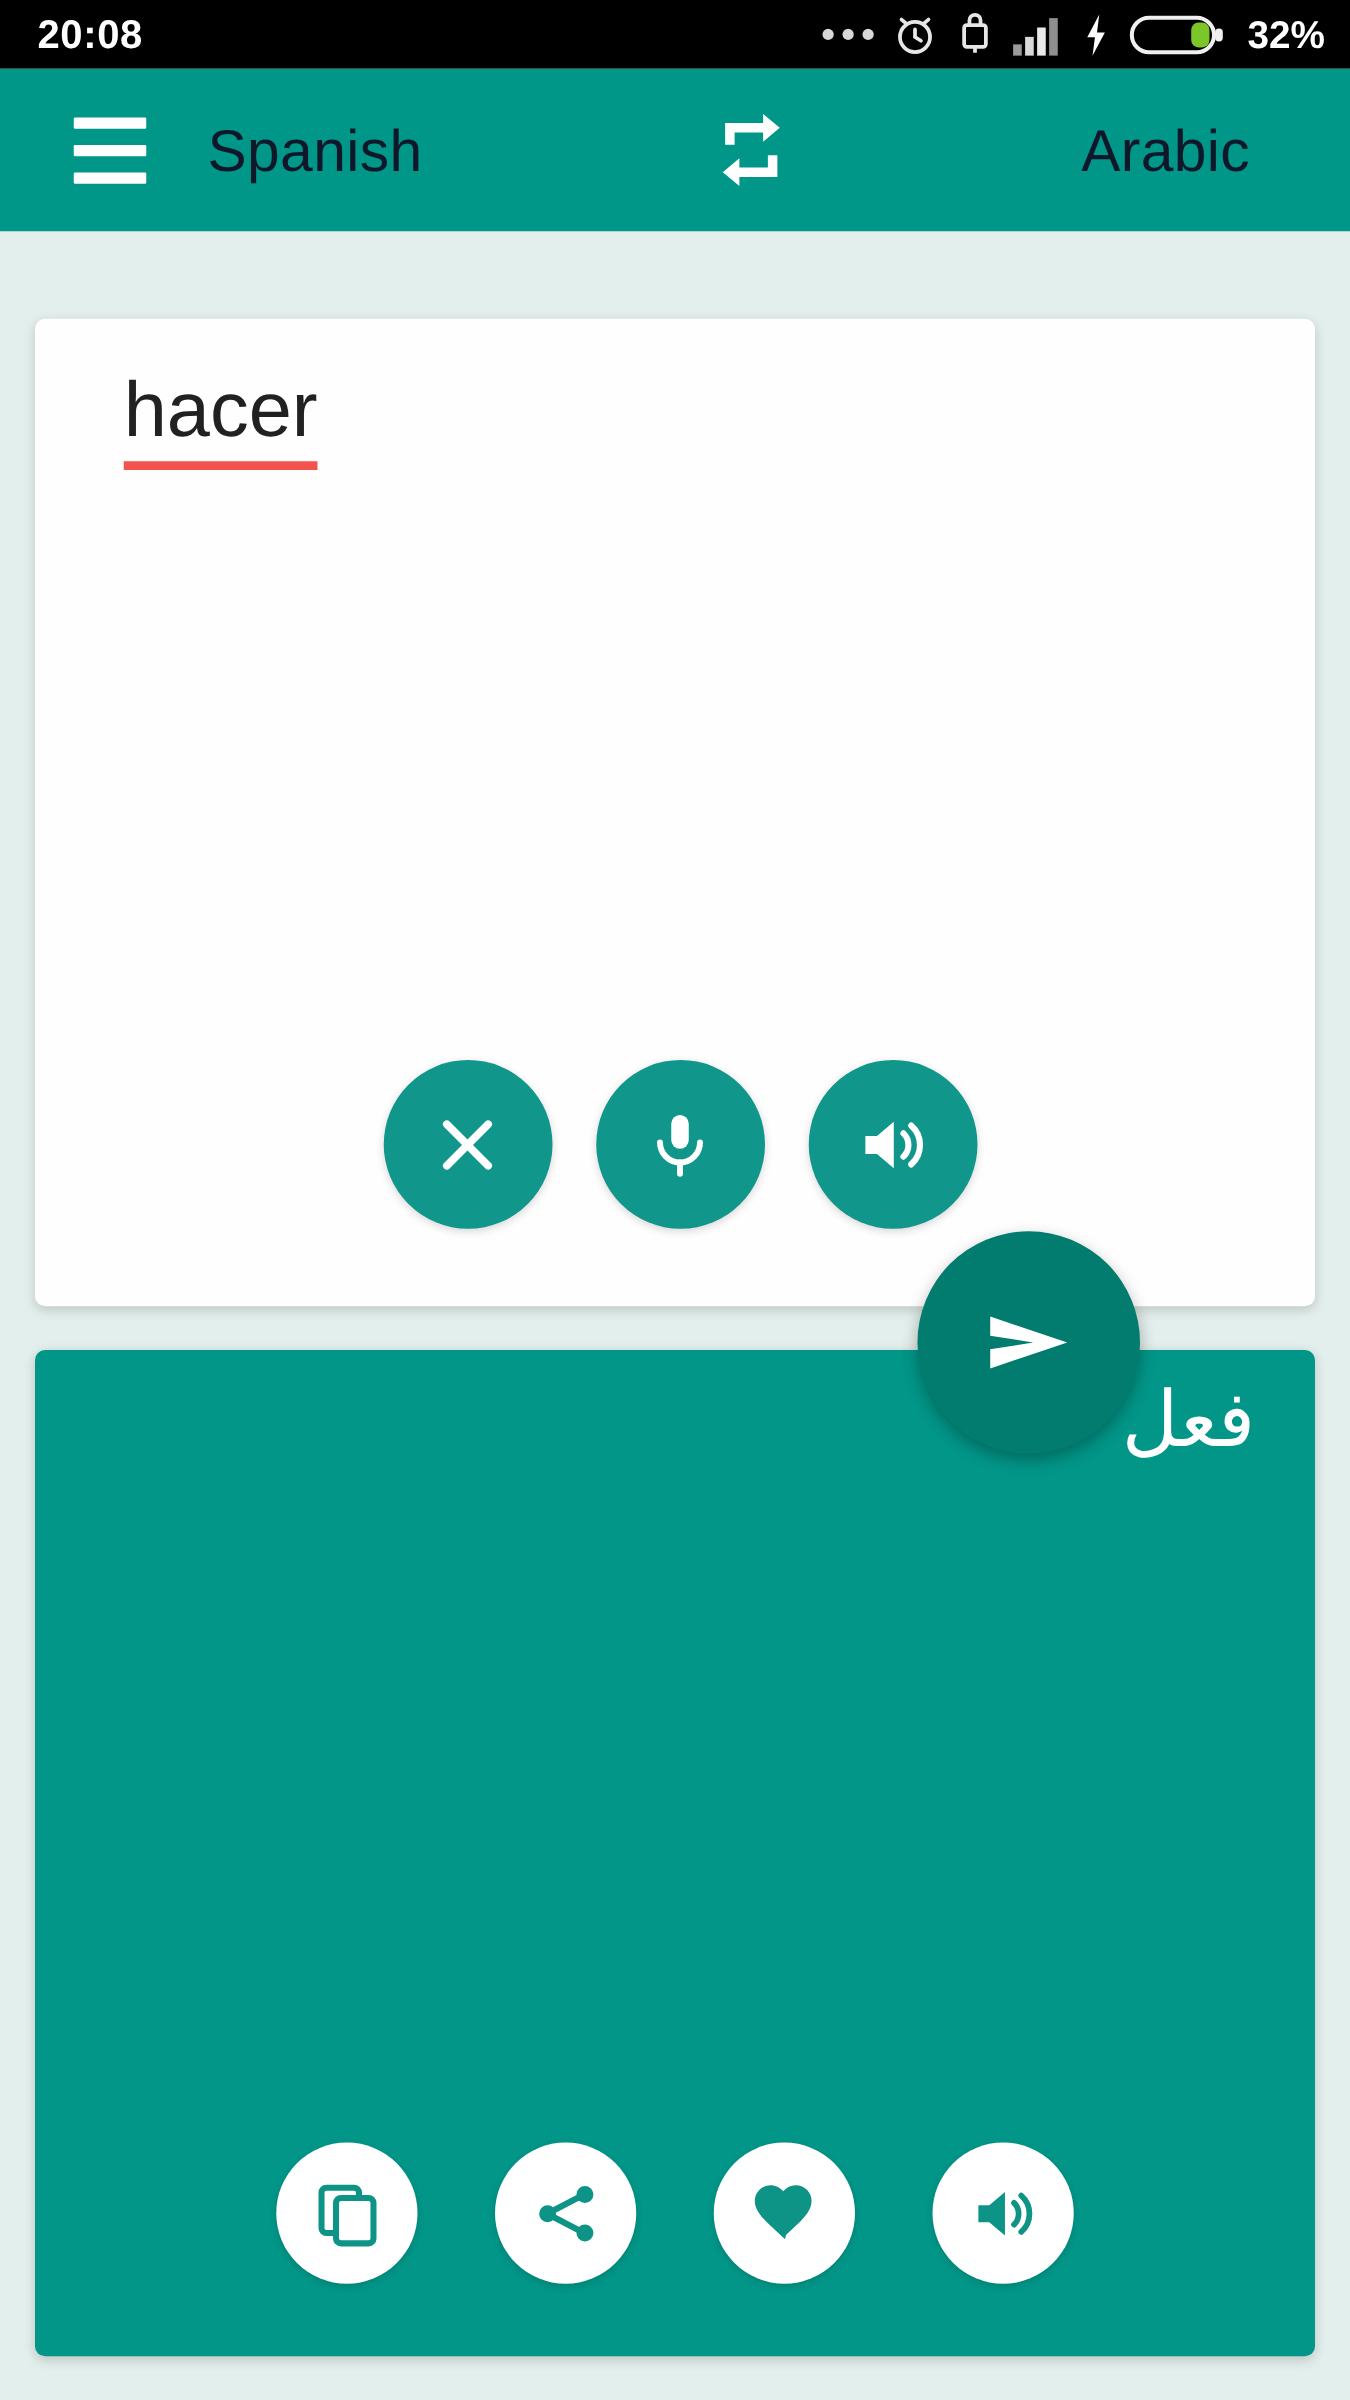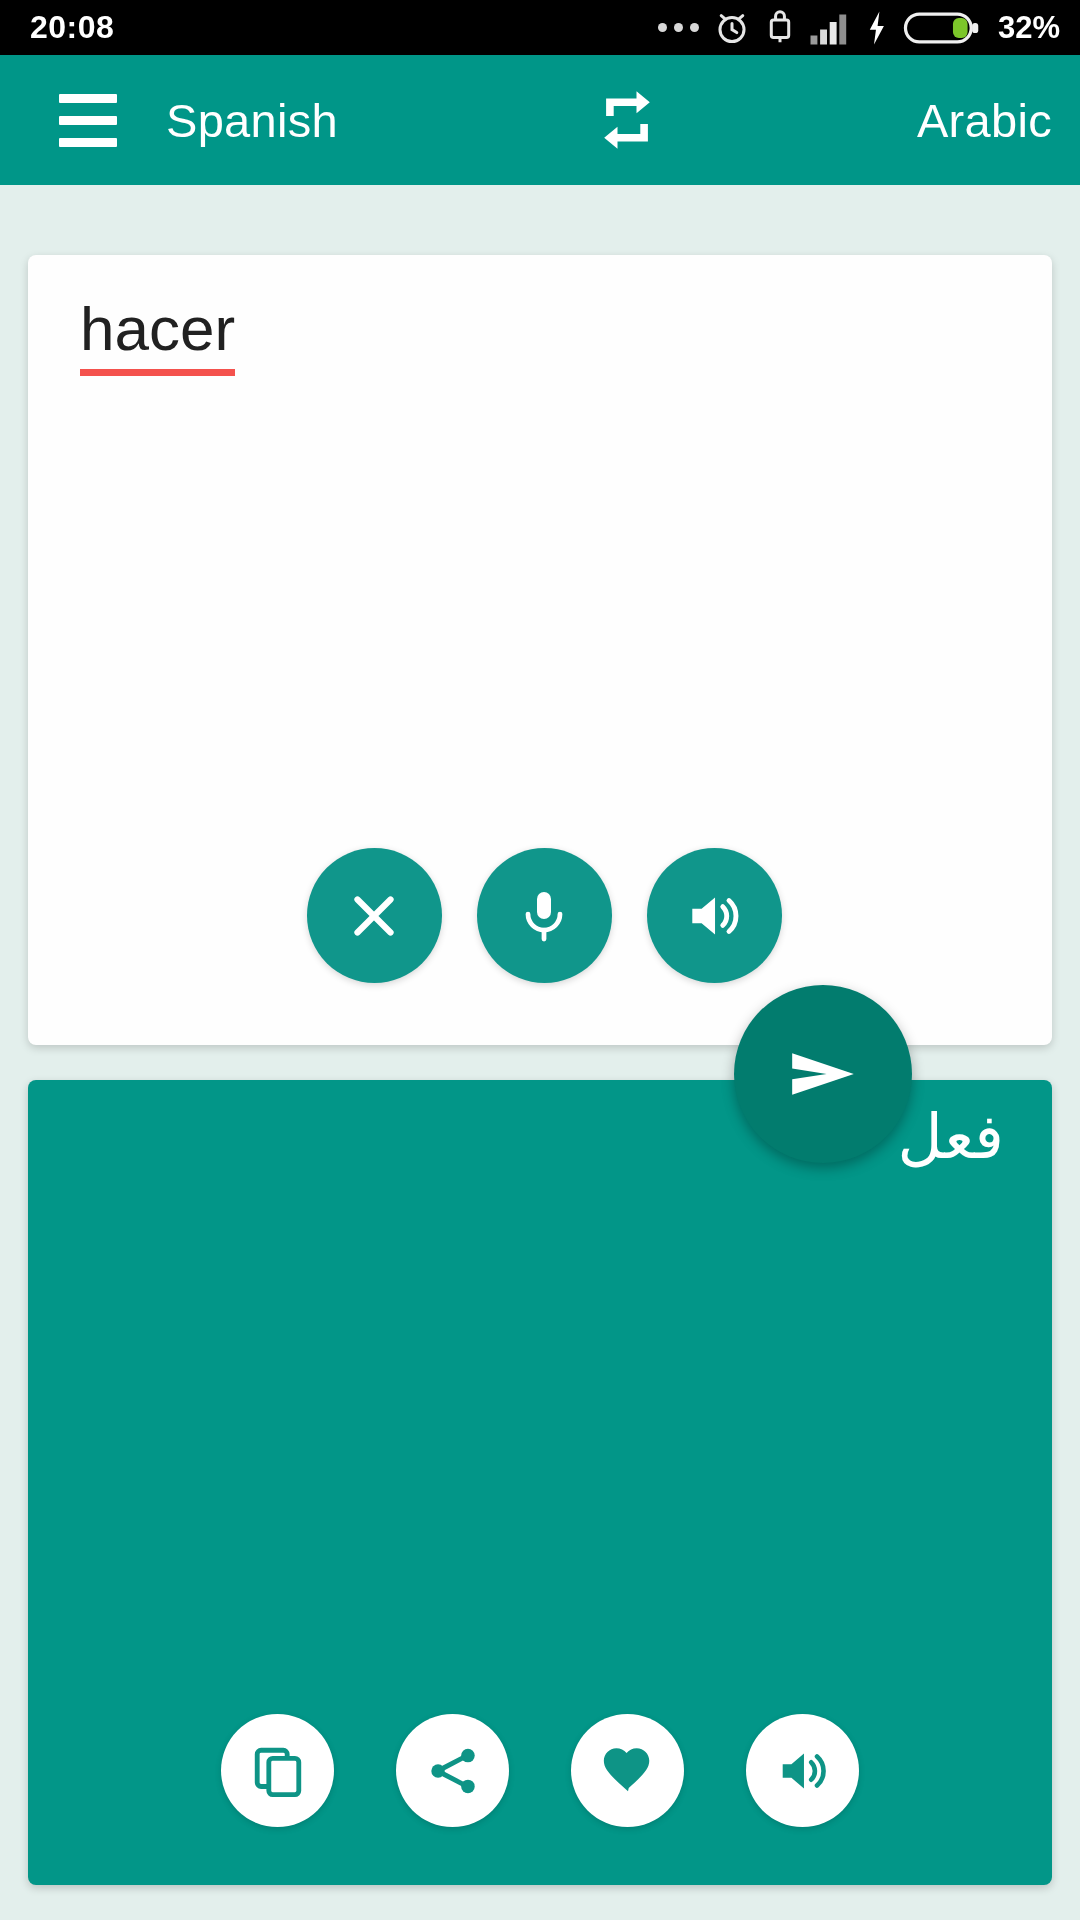--- a/index.html
+++ b/index.html
@@ -33,43 +33,44 @@
   .appbar{
     position:absolute; top:55px; left:0; width:1080px; height:130px;
     background:#009688; display:flex; align-items:center;
   }
   .menu-btn{
     width:120px; display:flex; flex-direction:column; gap:13px;
     align-items:center; margin-left:28px; cursor:pointer;
   }
   .menu-btn span{ display:block; width:58px; height:9px; background:#fff; border-radius:1px; }
   .lang{
-    color:#ffffff; font-size:47px; font-weight:400; letter-spacing:0.3px;
+    color:#0f172a; font-size:47px; font-weight:400; letter-spacing:0.3px;
     white-space:nowrap;
   }
   .lang-src{ margin-left:18px; }
   .swap-btn{
     flex:0 0 auto; margin:0 auto; display:flex; align-items:center; justify-content:center;
     width:110px; height:110px; cursor:pointer;
   }
-  .lang-dst{ margin-right:28px; }
+  .lang-dst{ margin-right:80px; }
 
   
   .card-input{
     position:absolute; left:28px; top:255px; width:1024px; height:790px;
     background:#FEFEFE; border-radius:8px;
     box-shadow:0 3px 9px rgba(0,0,0,0.17);
   }
   .source-text-wrap{
     position:absolute; left:52px; top:40px; right:60px;
   }
   .source-text{
     font-size:62px; color:#212121; font-weight:400; line-height:1.1;
     display:inline-block; padding-bottom:6px;
     border-bottom:7px solid #F4524D;
+    margin-left:19px;
   }
   .input-actions{
     position:absolute; left:0; right:0; bottom:62px;
     display:flex; justify-content:center; align-items:center; gap:35px;
     padding-left:8px;
   }
   .circ{
     width:135px; height:135px; border-radius:50%;
     display:flex; align-items:center; justify-content:center;
     cursor:pointer;

